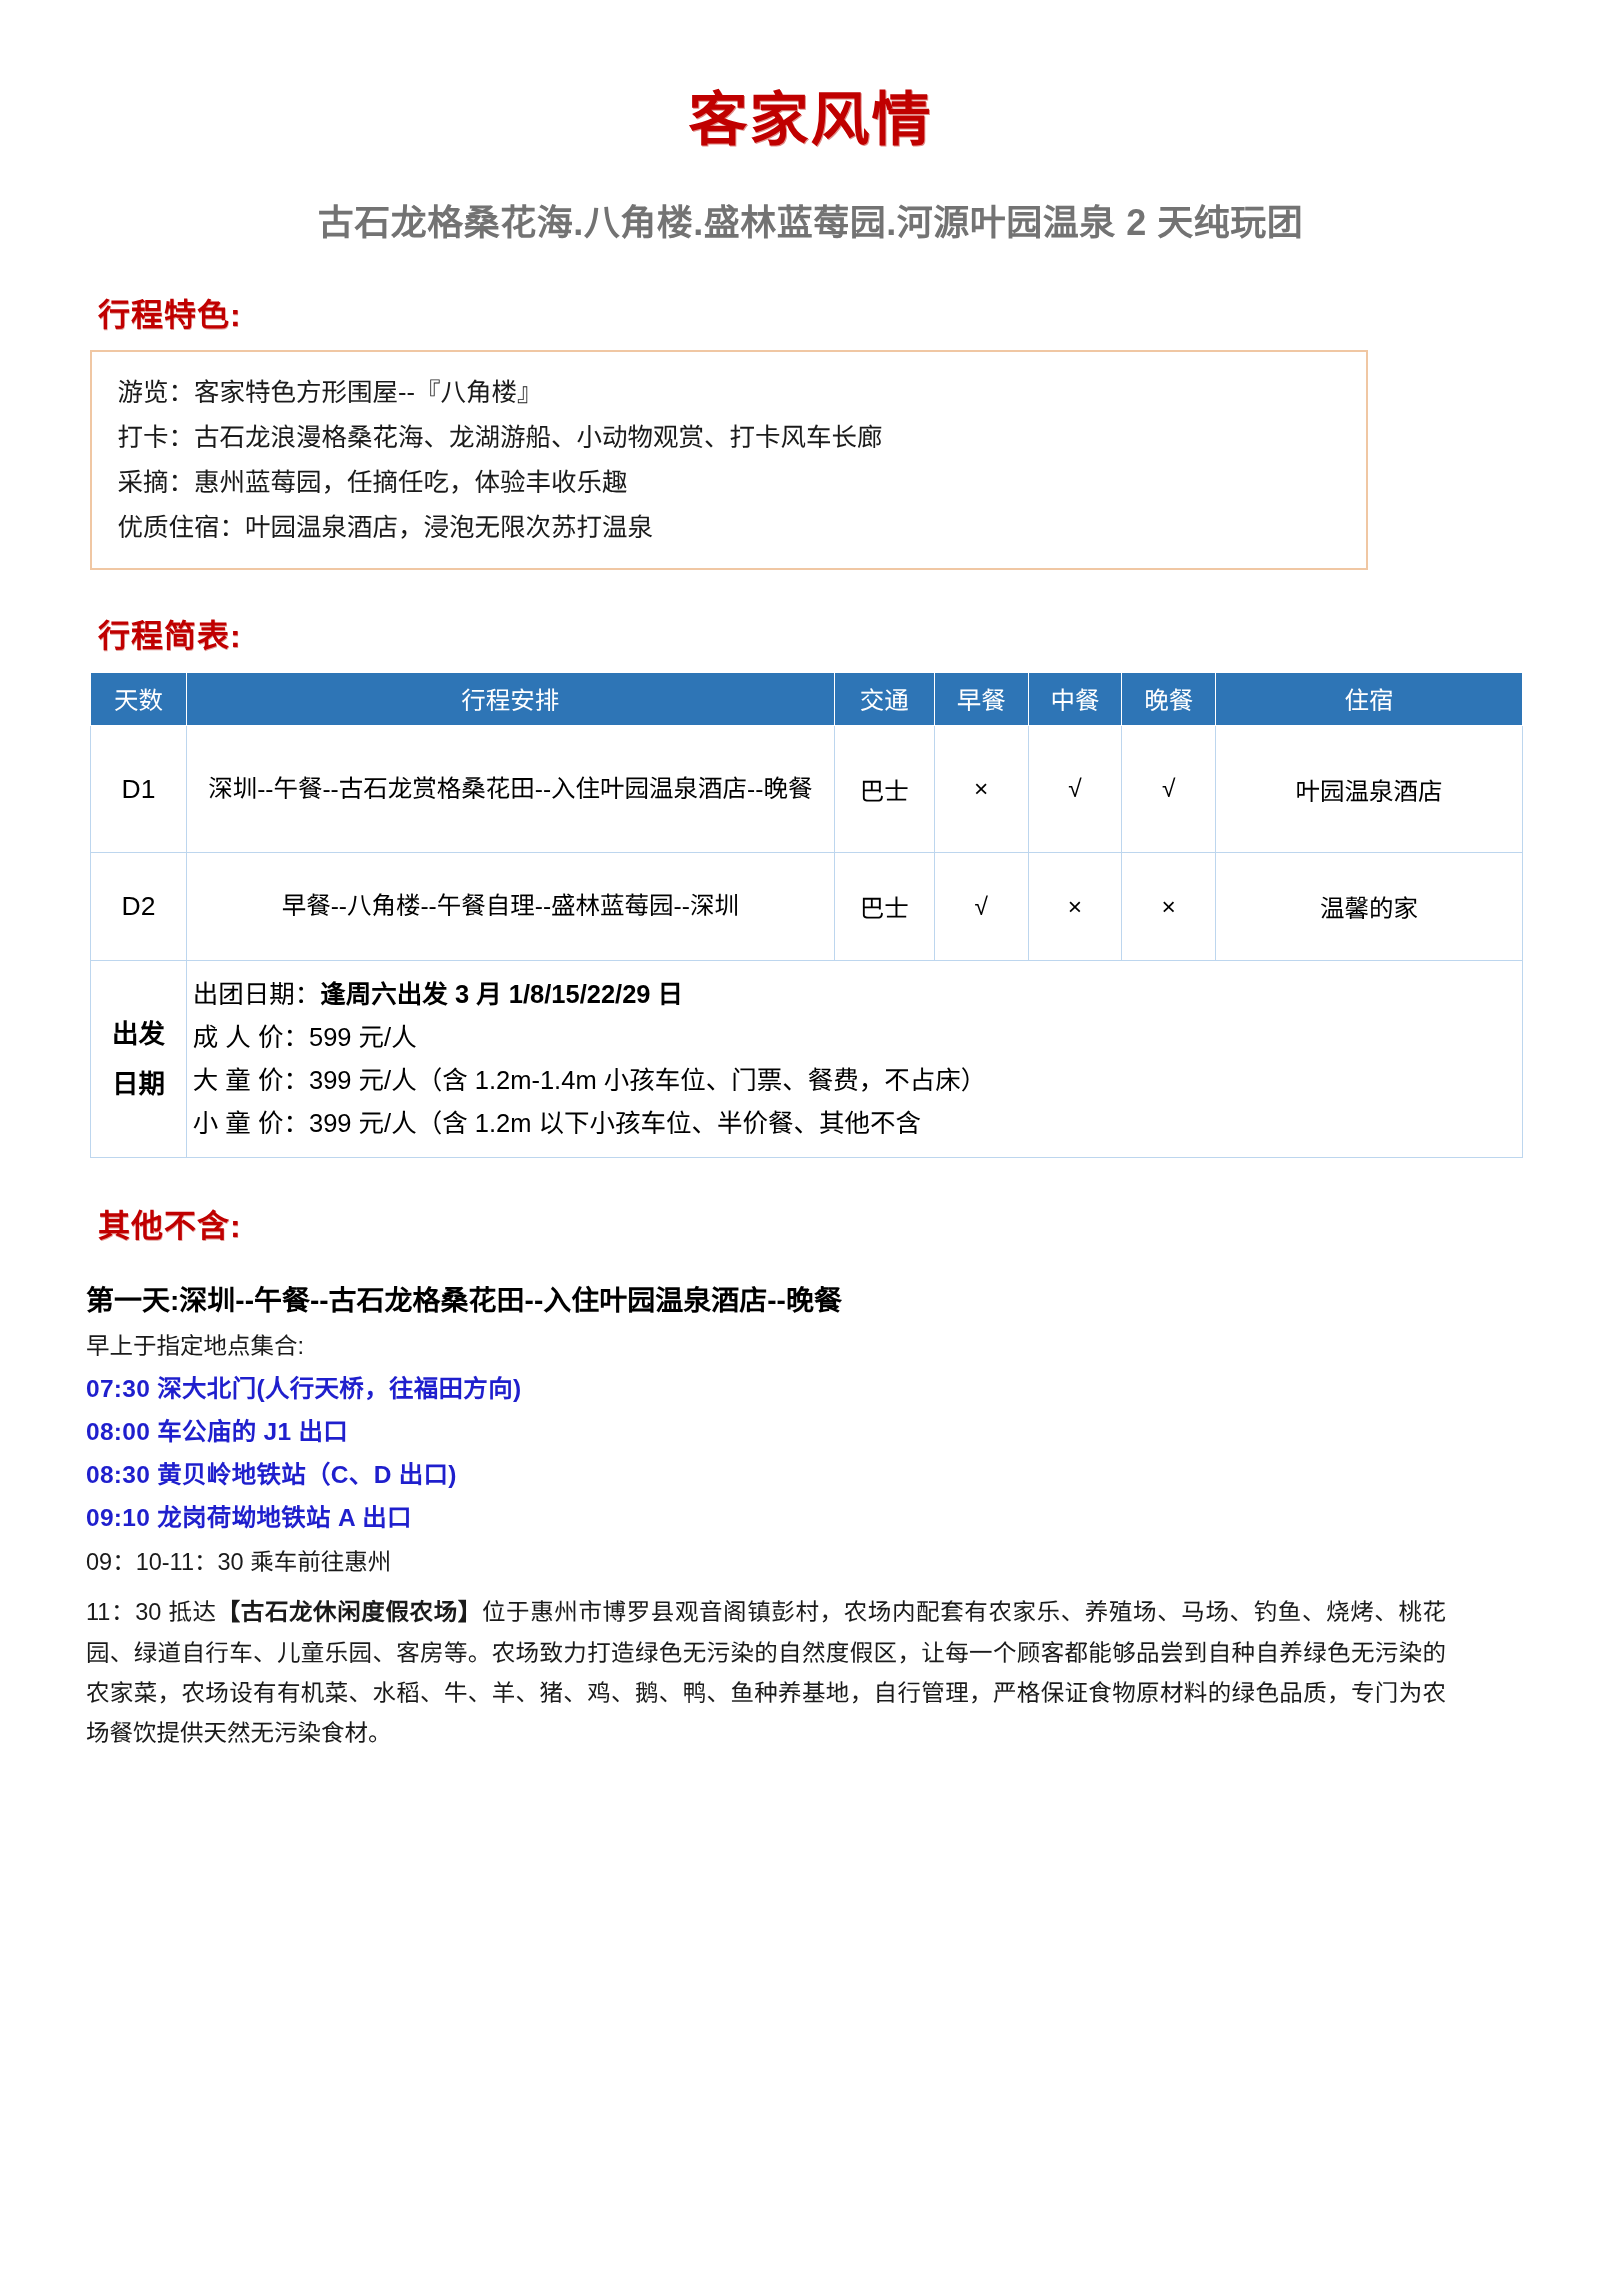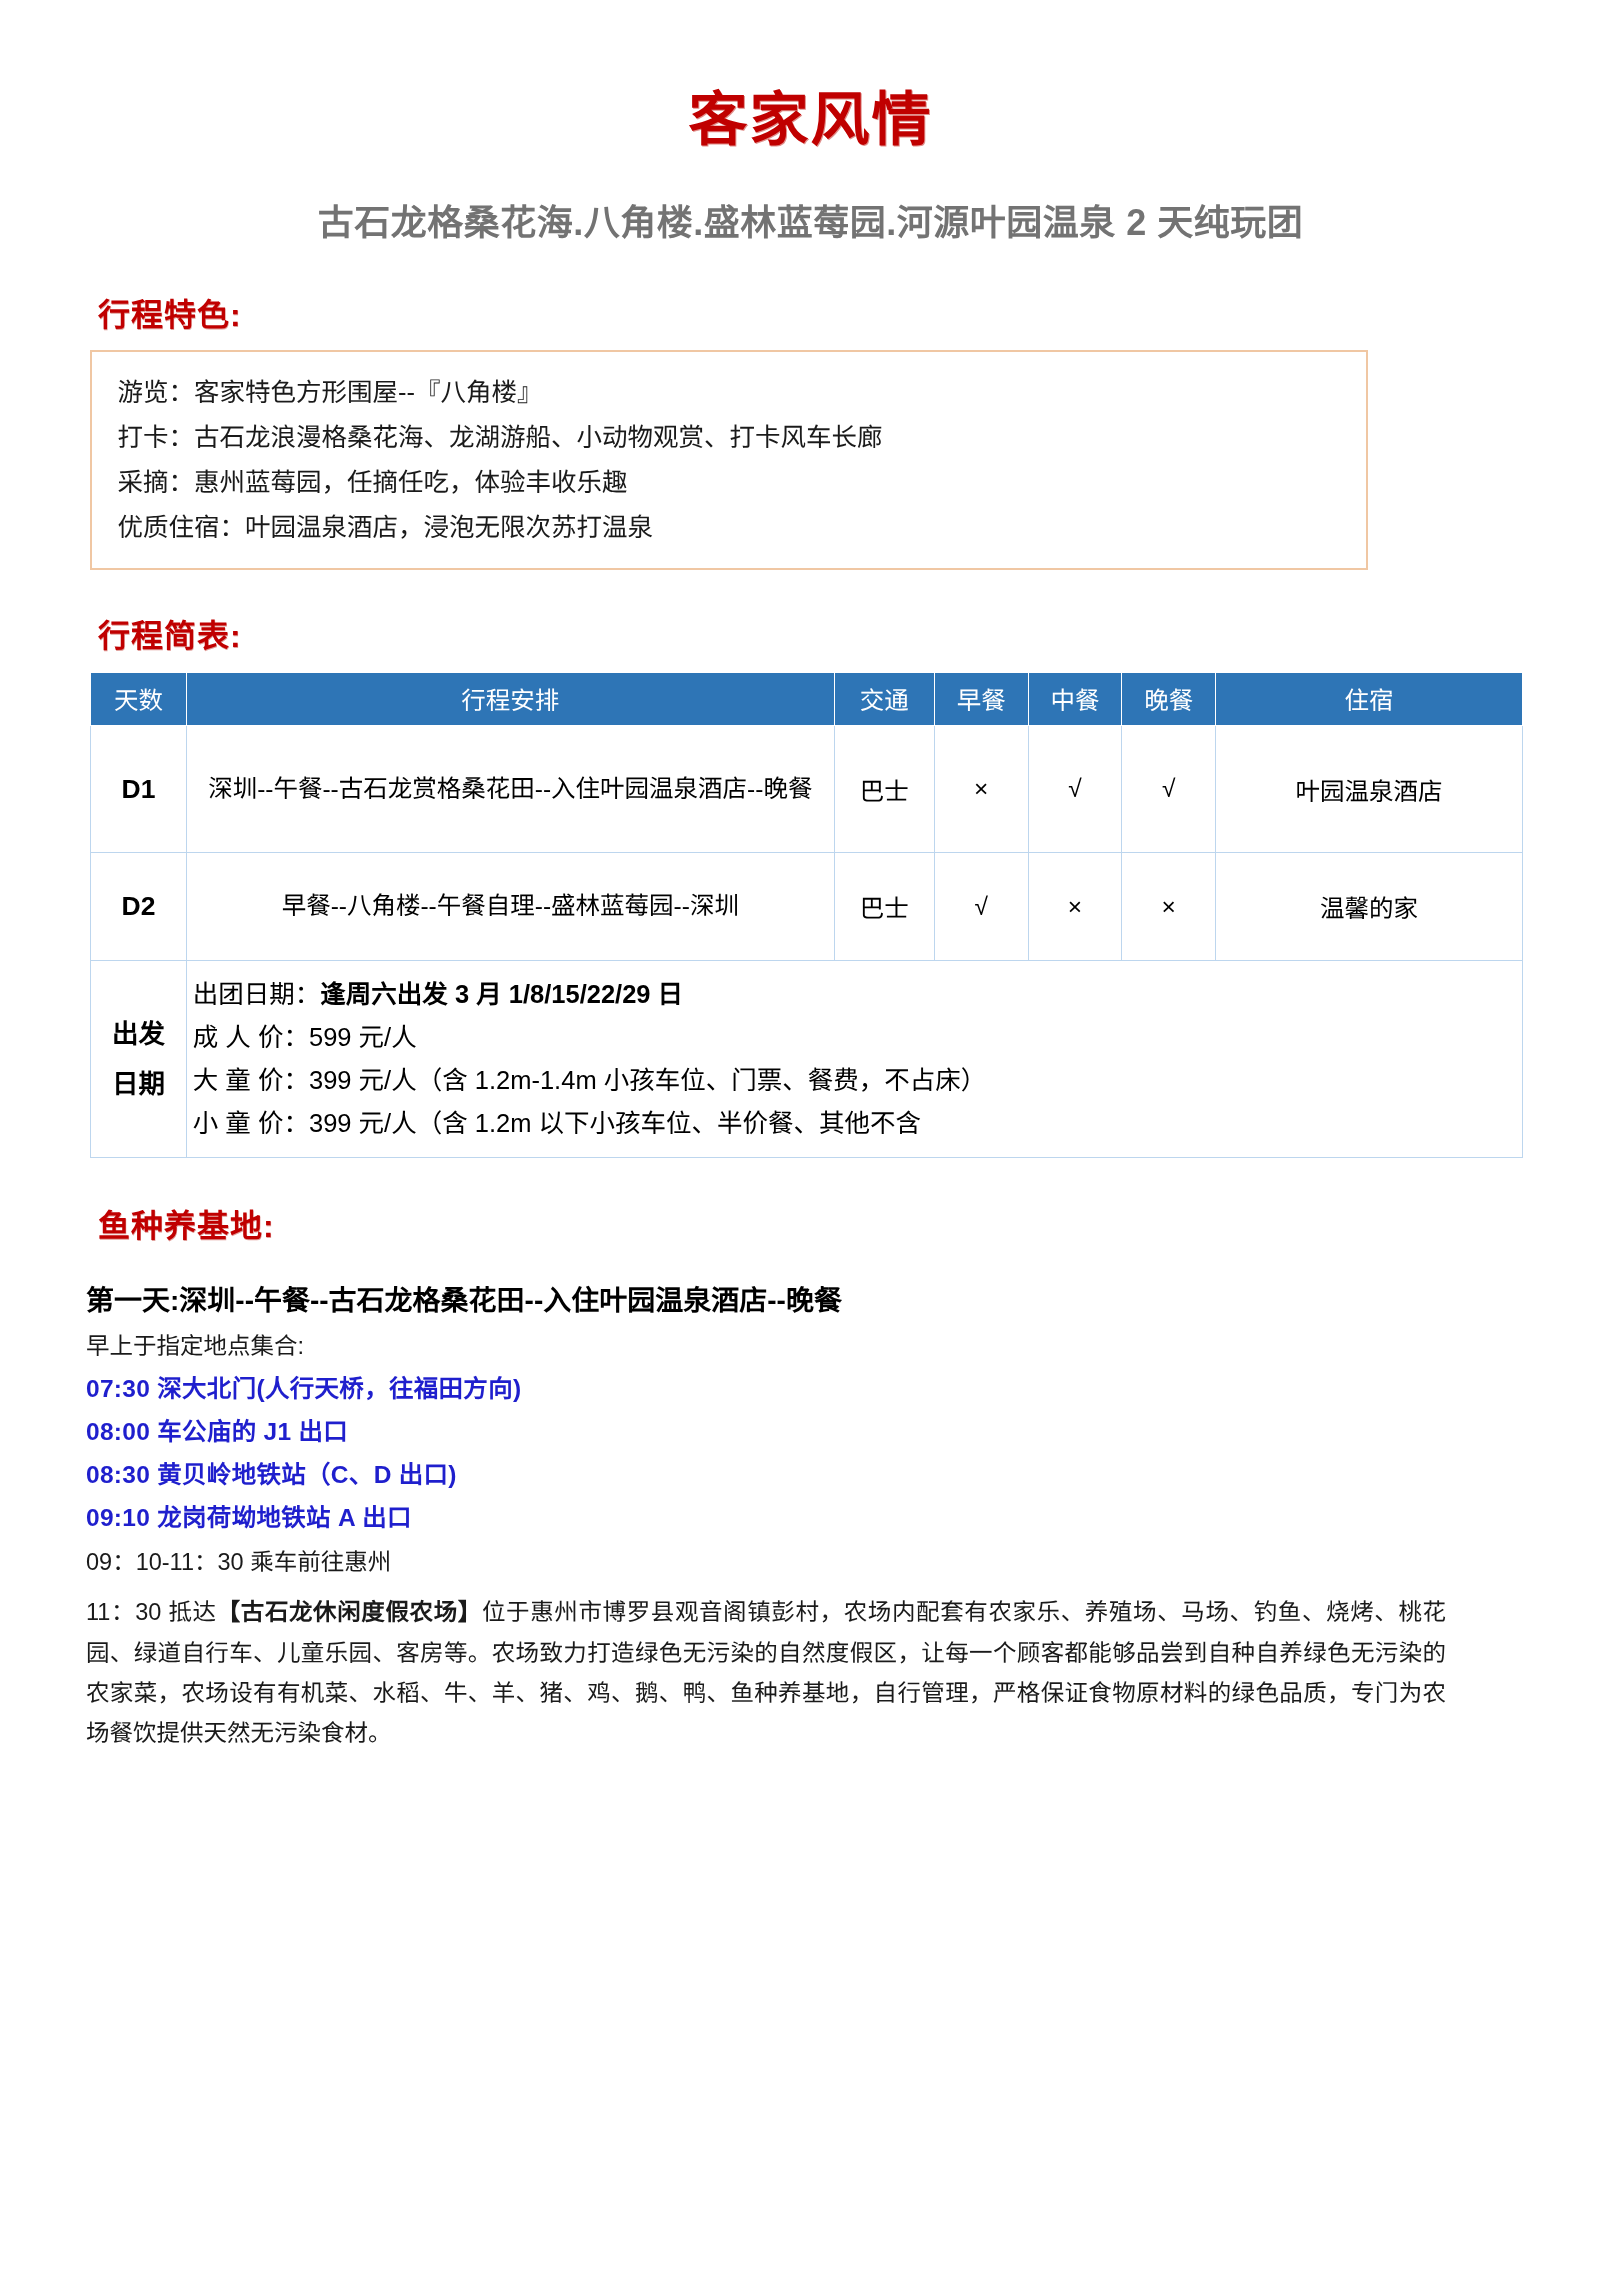--- a/index.html
+++ b/index.html
@@ -98,21 +98,21 @@
     padding: 11.8px 5.9px;
     vertical-align: middle;
     color: #000000;
   }
   .col-day    { width: 90px; }
   .col-plan   { width: 608px; }
   .col-trans  { width: 94px; }
   .col-meal   { width: 88px; }
   .col-hotel  { width: 288px; }
 
-  td.c-day    { text-align: center; font-weight: bold; font-size: 26.5px; }
+  td.c-day    { text-align: center; font-weight: normal; font-size: 26.5px; }
   td.c-plan   { text-align: center; padding-left: 13.7px; line-height: 1.75; }
   td.c-center { text-align: center; }
   td.c-hotel  { text-align: center; }
 
   tr.row-d1 td { height: 102px; }
   tr.row-d2 td { height: 84px; }
 
   td.dep-label {
     text-align: center;
     font-weight: bold;
@@ -233,21 +233,21 @@
         <td class="dep-body" colspan="6">
           <div class="dep-line"><span class="lbl">出团日期：</span><b>逢周六出发 3 月 1/8/15/22/29 日</b></div>
           <div class="dep-line">成 人 价：599 元/人</div>
           <div class="dep-line">大 童 价：399 元/人（含 1.2m-1.4m 小孩车位、门票、餐费，不占床）</div>
           <div class="dep-line">小 童 价：399 元/人（含 1.2m 以下小孩车位、半价餐、其他不含</div>
         </td>
       </tr>
     </tbody>
   </table>
 
-  <h3 class="section-heading" id="detail-heading">鱼种养基地:</h3>
+  <h3 class="section-heading" id="detail-heading">其他不含:</h3>
 
   <div class="day-heading">第一天:深圳--午餐--古石龙格桑花田--入住叶园温泉酒店--晚餐</div>
 
   <div class="plain-line">早上于指定地点集合:</div>
 
   <div class="pickup-line">07:30 深大北门(人行天桥，往福田方向)</div>
   <div class="pickup-line">08:00 车公庙的 J1 出口</div>
   <div class="pickup-line">08:30 黄贝岭地铁站（C、D 出口)</div>
   <div class="pickup-line">09:10 龙岗荷坳地铁站 A 出口</div>
 

